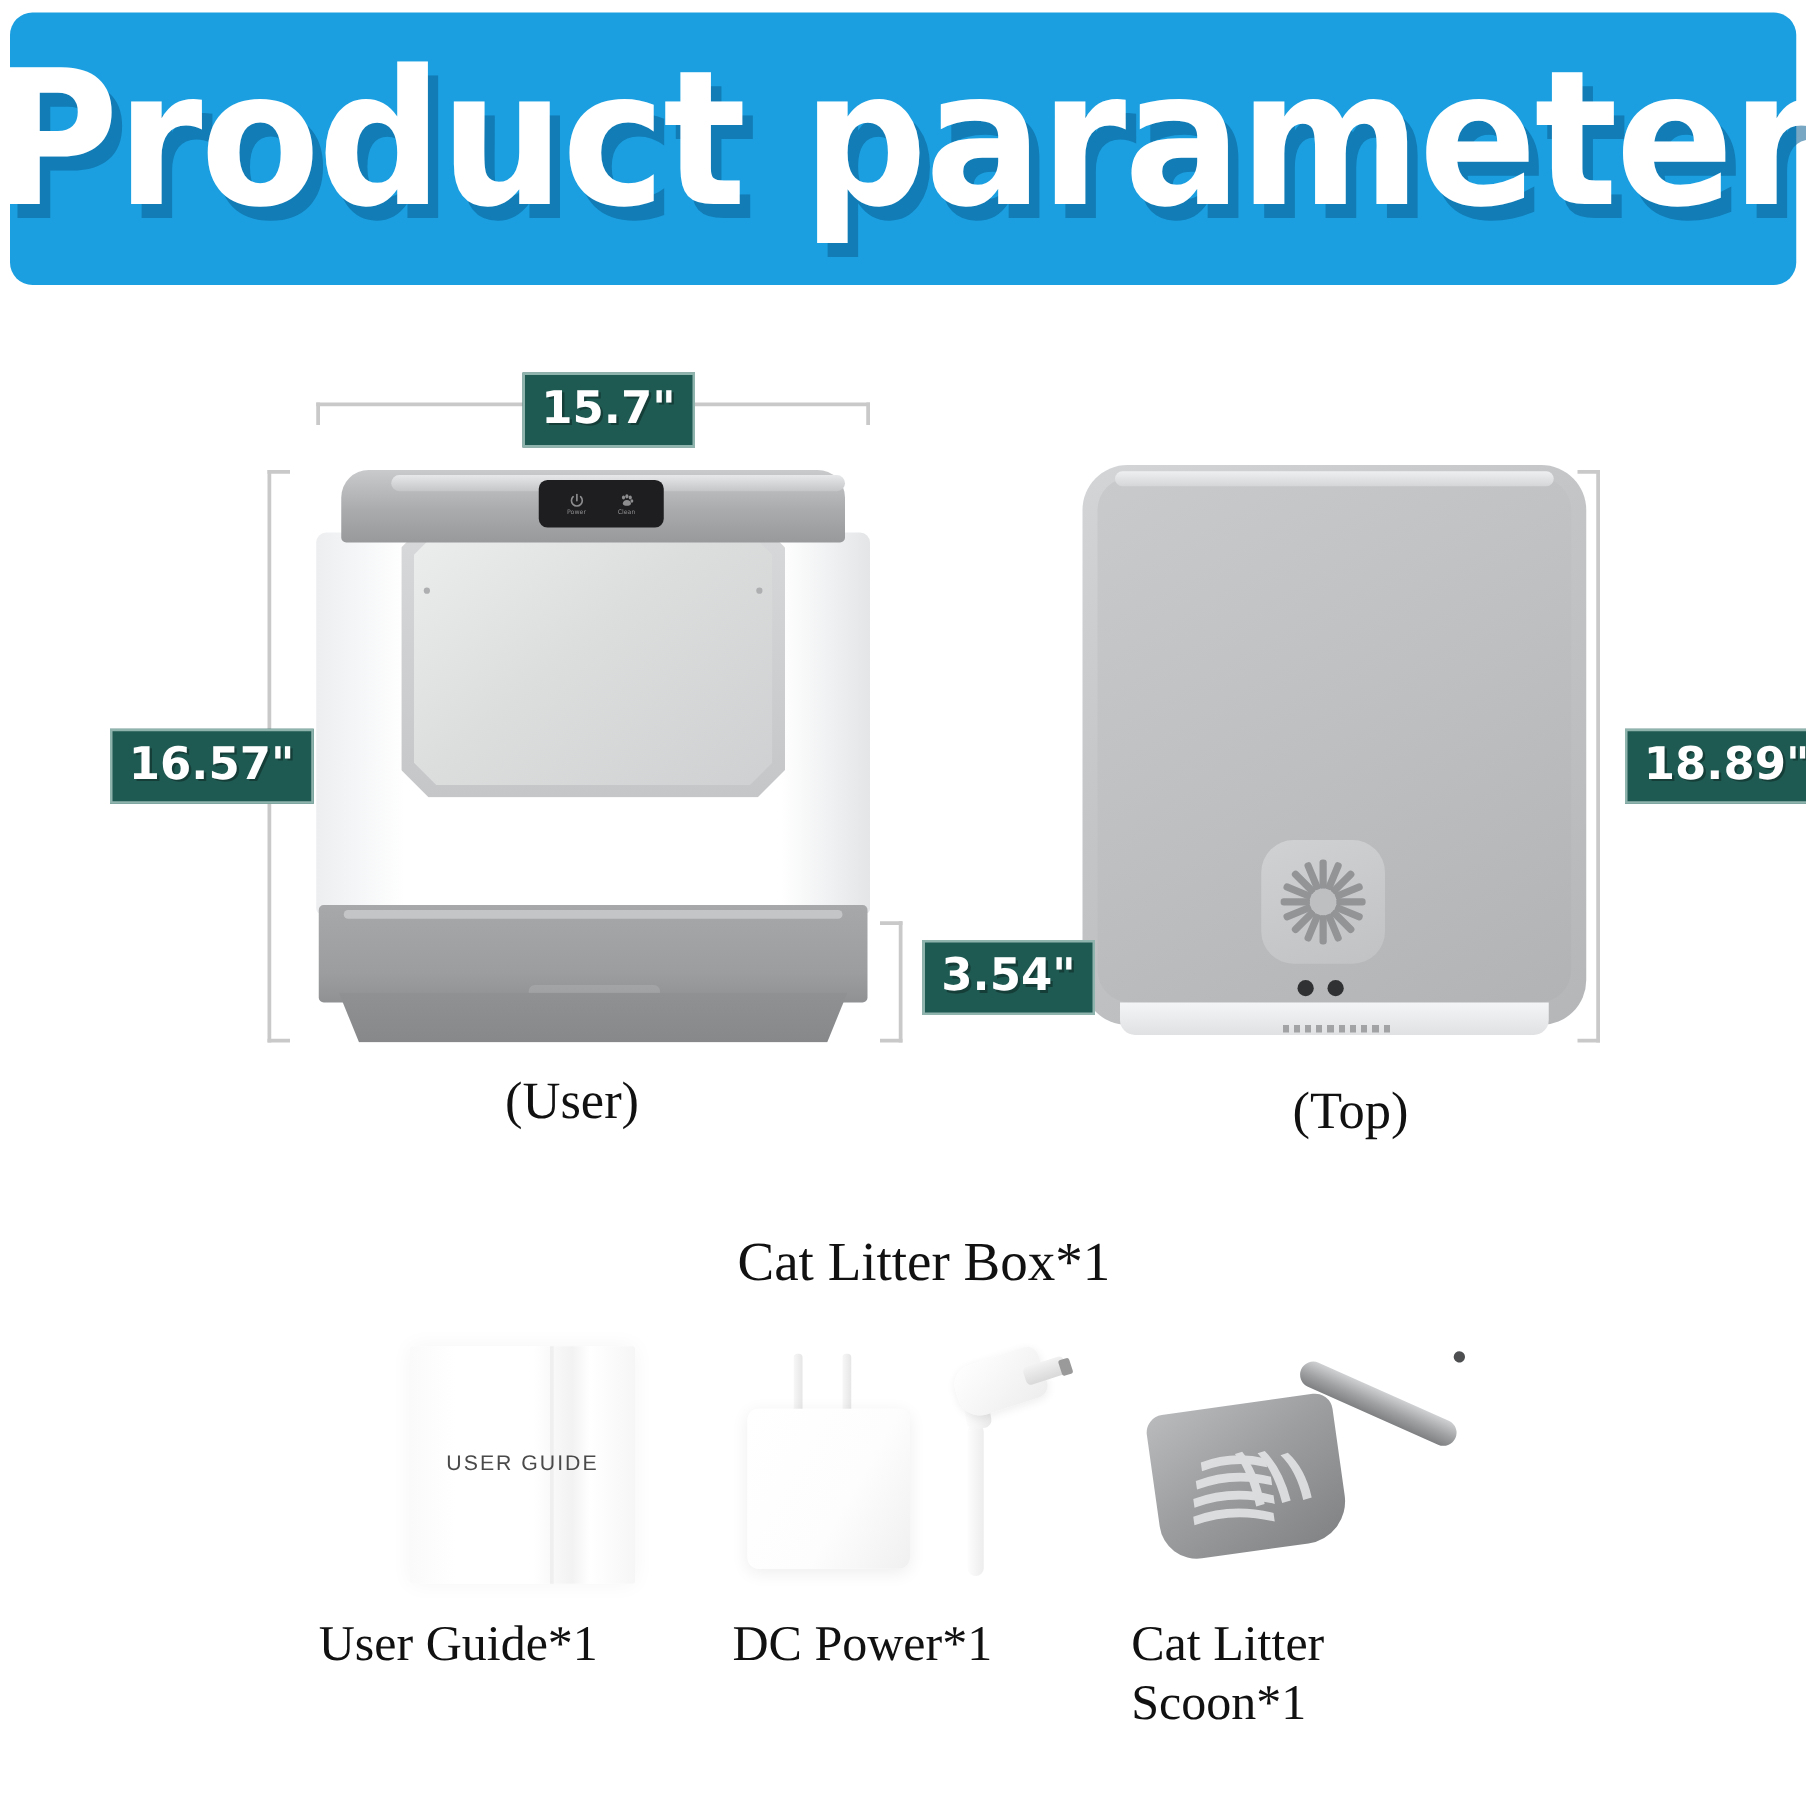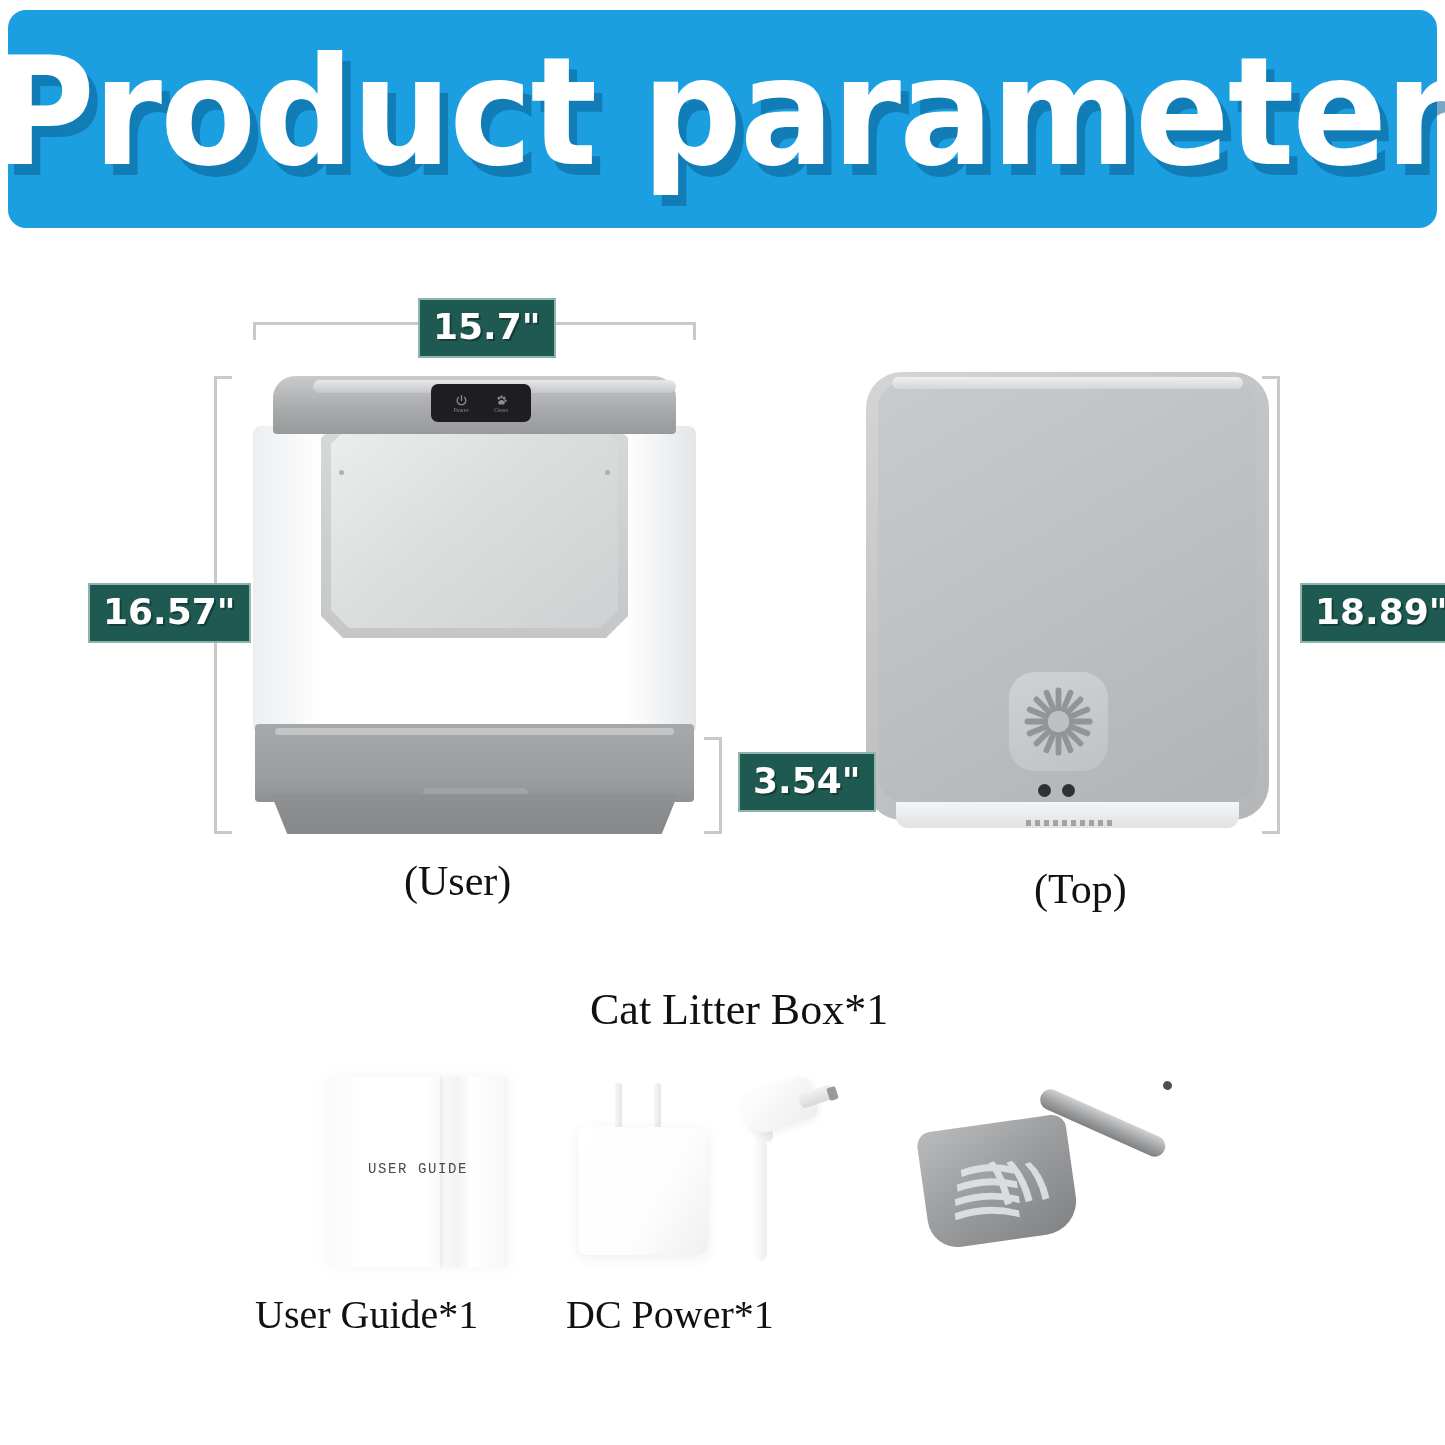--- a/index.html
+++ b/index.html
@@ -277,21 +277,21 @@
     position: absolute;
     top: 226px;
     width: 330px;
     text-align: left;
     font-family: "Liberation Serif", "DejaVu Serif", serif;
     font-size: 40px;
     line-height: 1.18;
     color: #111111;
   }
   #accessory-user-guide { left: 255px; top: 1065px; }
-  #accessory-dc-power   { left: 566px; top: 1065px; }
+  #accessory-dc-power   { left: 586px; top: 1065px; }
   #accessory-scoop      { left: 905px; top: 1065px; }
 
   
   #ug-book {
     position: absolute;
     left: 73px; top: 12px;
     width: 180px; height: 190px;
     background: linear-gradient(90deg,#fafafa 0%,#ffffff 20%,#ffffff 55%,#f2f2f2 72%,#ffffff 80%,#f6f6f6 100%);
     box-shadow: 0 0 18px rgba(0,0,0,0.045);
     border-radius: 2px;
@@ -300,22 +300,22 @@
     position: absolute;
     left: 185px; top: 12px;
     width: 3px; height: 190px;
     background: #efefef;
   }
   #ug-text {
     position: absolute;
     left: 73px; top: 96px;
     width: 180px;
     text-align: center;
-    font-family: Liberation Mono, monospace;
-    font-size: 14px;
+    font-family: Liberation Sans, sans-serif;
+    font-size: 17px;
     letter-spacing: 1.6px;
     color: #4a4a4a;
   }
 
   
   #dc-brick {
     position: absolute;
     left: 12px; top: 62px;
     width: 130px; height: 128px;
     background: linear-gradient(120deg,#ffffff 0%,#fdfdfd 60%,#f0f0f0 100%);
@@ -574,13 +574,17 @@
           <path d="M28 84 q32 -7 64 6 l0 7 q-32 -13 -64 -6 z"></path>
           <path d="M74 38 q10 16 12 44 l-7 1 q-2 -28 -11 -44 z"></path>
           <path d="M92 40 q12 16 15 42 l-7 1 q-3 -26 -14 -42 z"></path>
           <path d="M110 44 q12 14 14 38 l-7 1 q-2 -24 -13 -38 z"></path>
         </g>
       </svg>
     </div>
     <div id="scoop-handle"></div>
     <div id="scoop-handle-hole"></div>
   </div>
+  <div class="acc-label">
+    <div>Cat Litter</div>
+    <div>Scoon*1</div>
+  </div>
 </div>
 
 </body></html>

